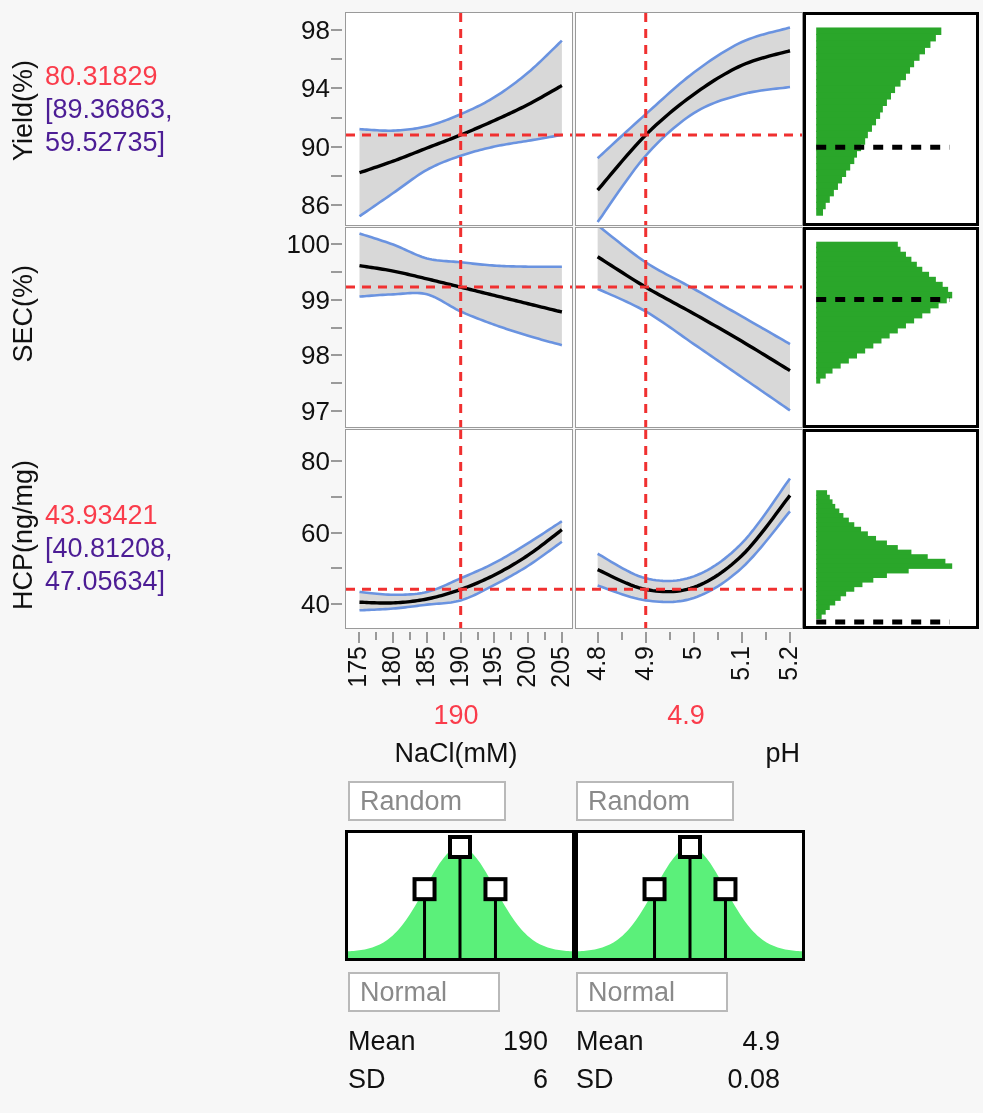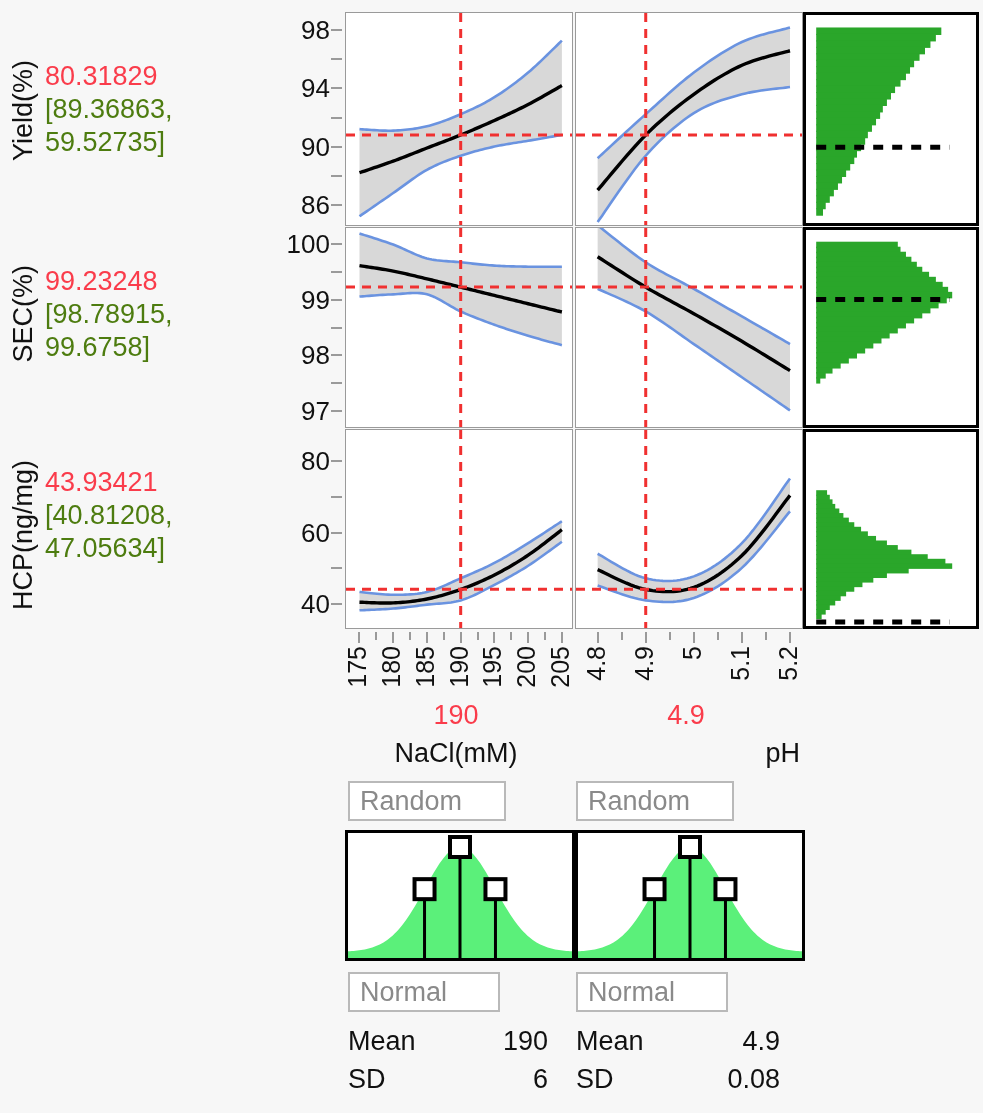--- a/index.html
+++ b/index.html
@@ -24,21 +24,21 @@
     line-height:1;
     white-space:nowrap;
     color:#111;
   }
   .pred-block{
     margin-left:8px;
     font-size:27px;
     line-height:1.22;
   }
   .pred-val{color:#fa3c4b;white-space:nowrap;}
-  .pred-ci{color:#4d7c0f;white-space:nowrap;}
+  .pred-ci{color:#4c1d95;white-space:nowrap;}
   .cell{position:absolute;background:#fff;box-sizing:border-box;border:1px solid #9a9a9a;}
   .cell svg{display:block;}
 
   
   .yaxis{position:absolute;left:276px;width:66px;}
   .ytick-lab{position:absolute;right:12px;font-size:26px;line-height:1;transform:translateY(-50%);text-align:right;white-space:nowrap;color:#111;}
   .ytick{position:absolute;right:0;width:11px;height:2px;background:#9a9a9a;}
   .ytick.minor{width:11px;}
 
   
@@ -81,30 +81,25 @@
   <span class="vert-title">Yield(%)</span>
   <span class="pred-block">
     <span class="pred-val">80.31829</span><br>
     <span class="pred-ci">[89.36863,</span><br>
     <span class="pred-ci">59.52735]</span>
   </span>
 </div>
 
 <div class="row-label" id="lab1" style="left:10px;top:265px;">
   <span class="vert-title">SEC(%)</span>
-  <span class="pred-block">
-    <span class="pred-val">99.23248</span><br>
-    <span class="pred-ci">[98.78915,</span><br>
-    <span class="pred-ci">99.6758]</span>
-  </span>
 </div>
 
 <div class="row-label" id="lab2" style="left:10px;top:460px;">
   <span class="vert-title">HCP(ng/mg)</span>
-  <span class="pred-block" style="margin-top:6px;">
+  <span class="pred-block" style="margin-top:39px;">
     <span class="pred-val">43.93421</span><br>
     <span class="pred-ci">[40.81208,</span><br>
     <span class="pred-ci">47.05634]</span>
   </span>
 </div>
 
 <div class="yaxis" id="yaxis0" style="top: 12px; height: 214px;">
     <div class="ytick" style="top:16.589041095890423px;"></div>
     <div class="ytick-lab" style="top:17.589041095890423px;">98</div>
     <div class="ytick" style="top:75.21917808219177px;"></div>

